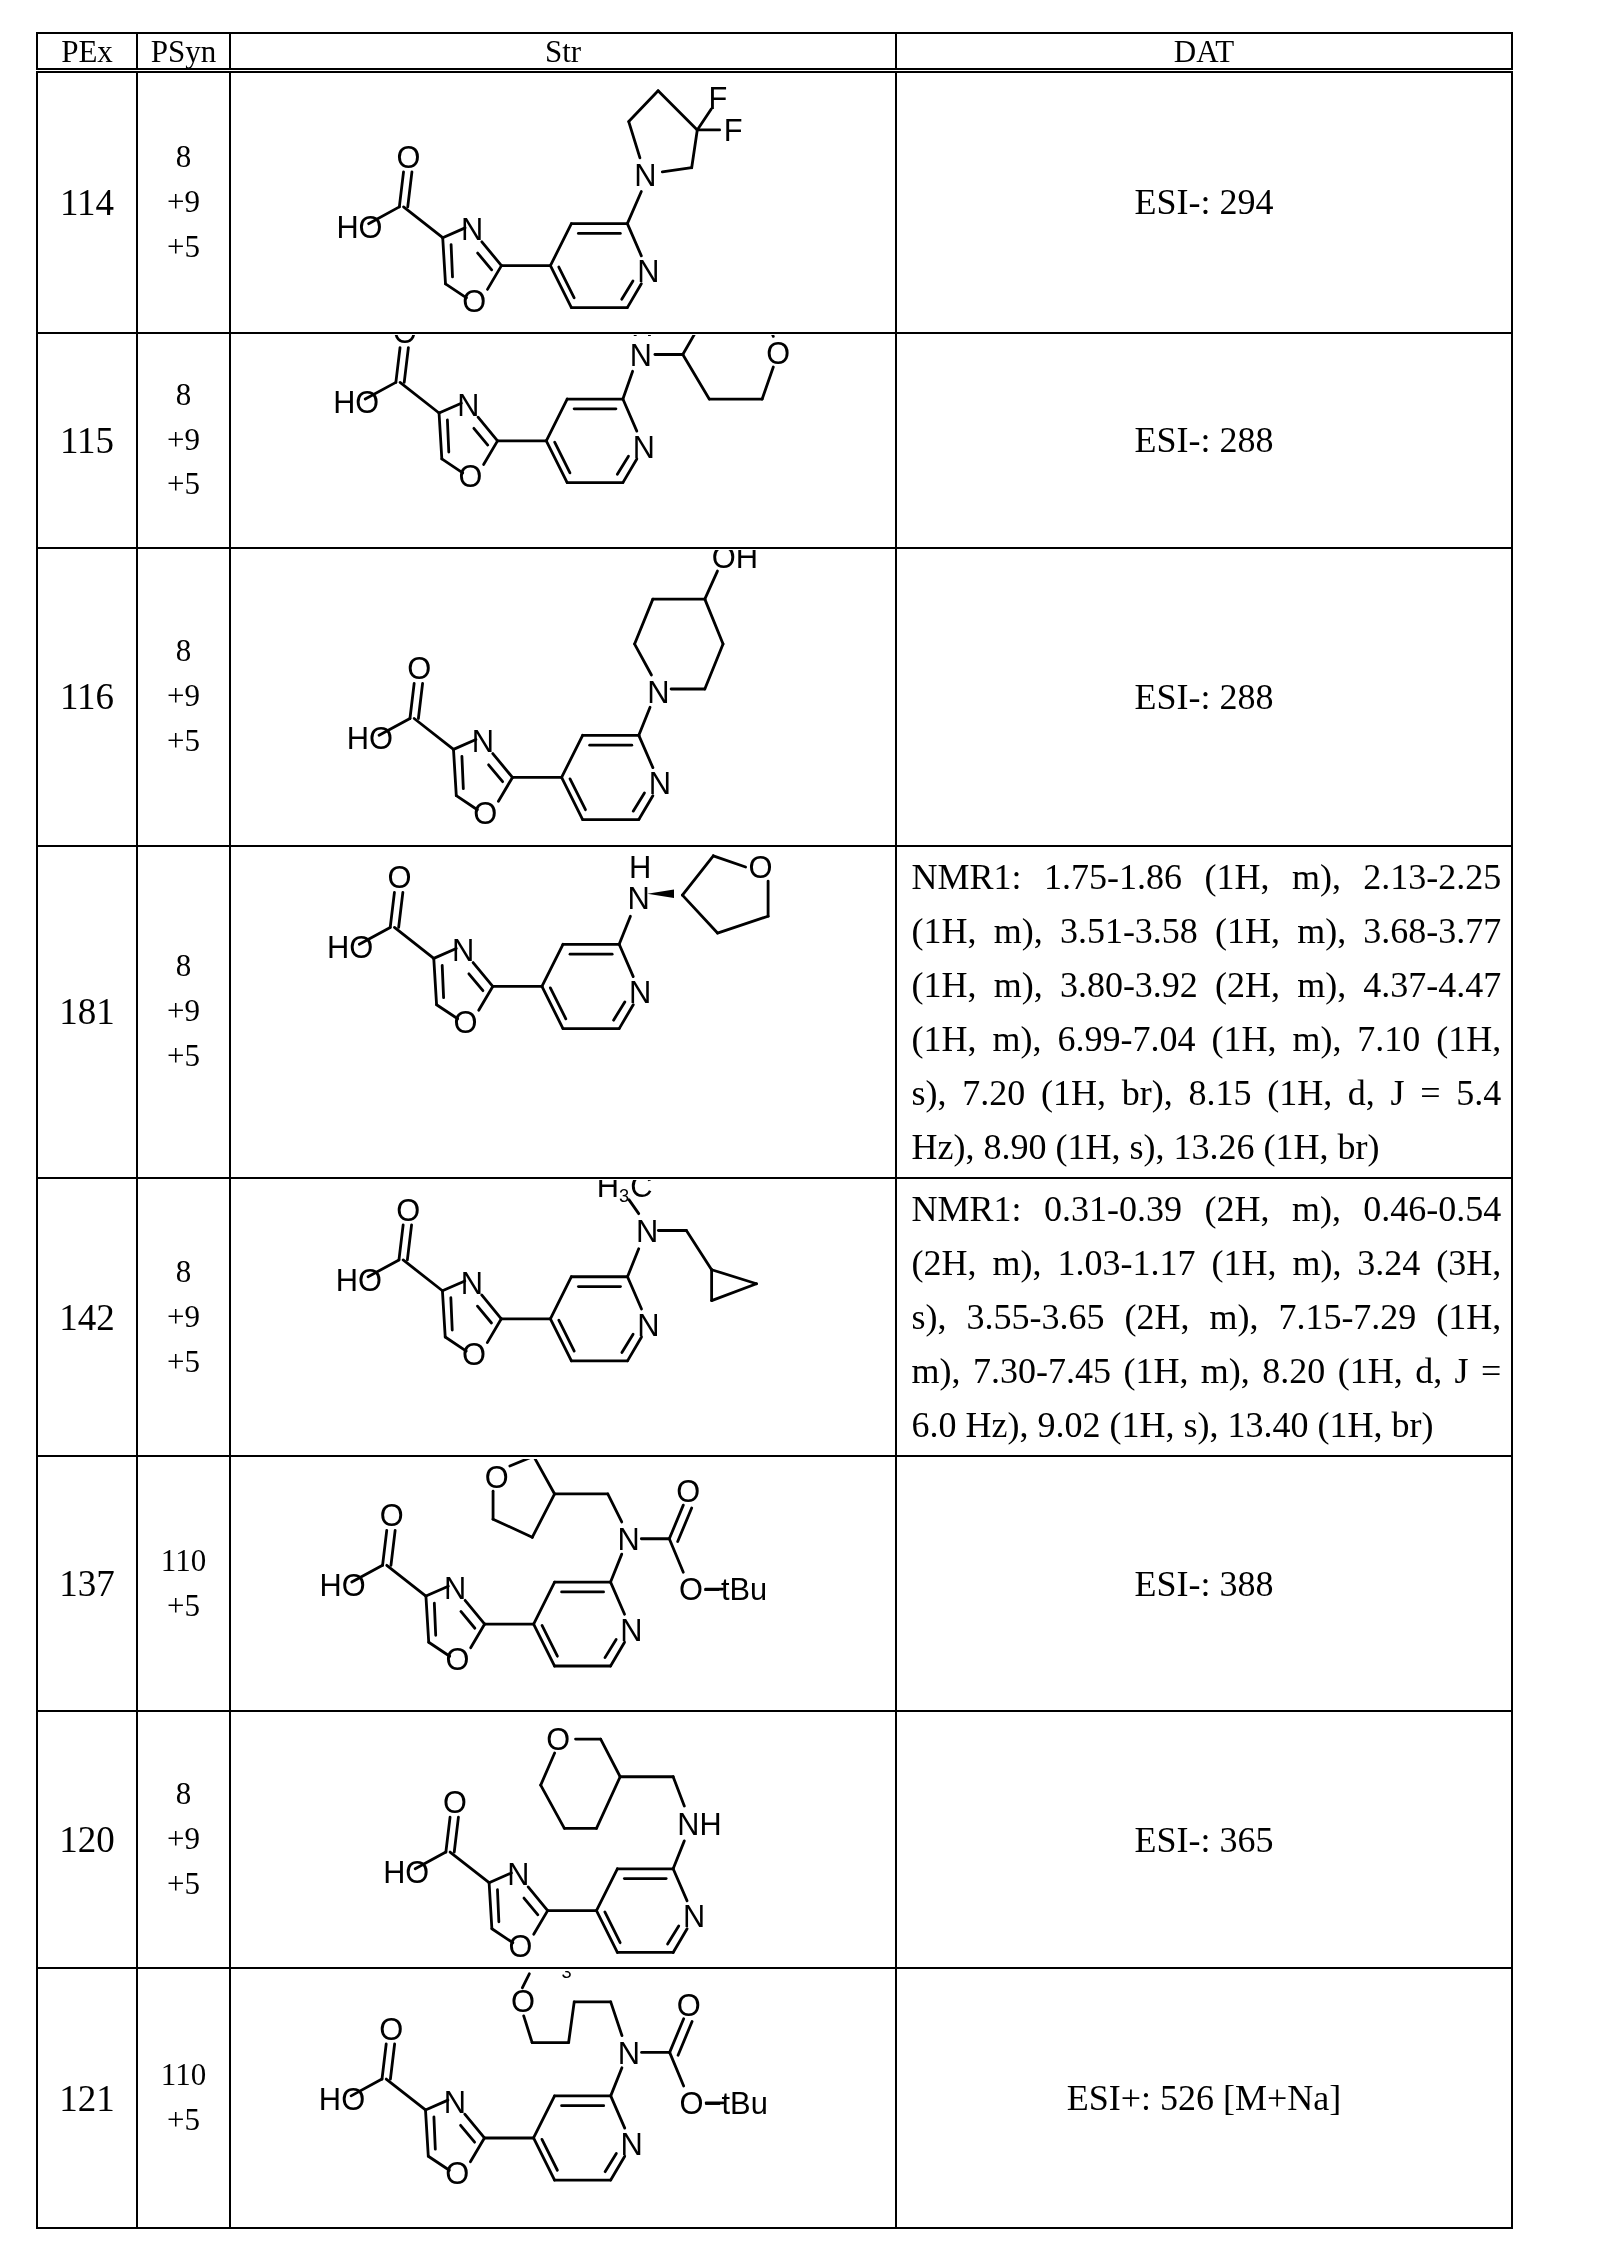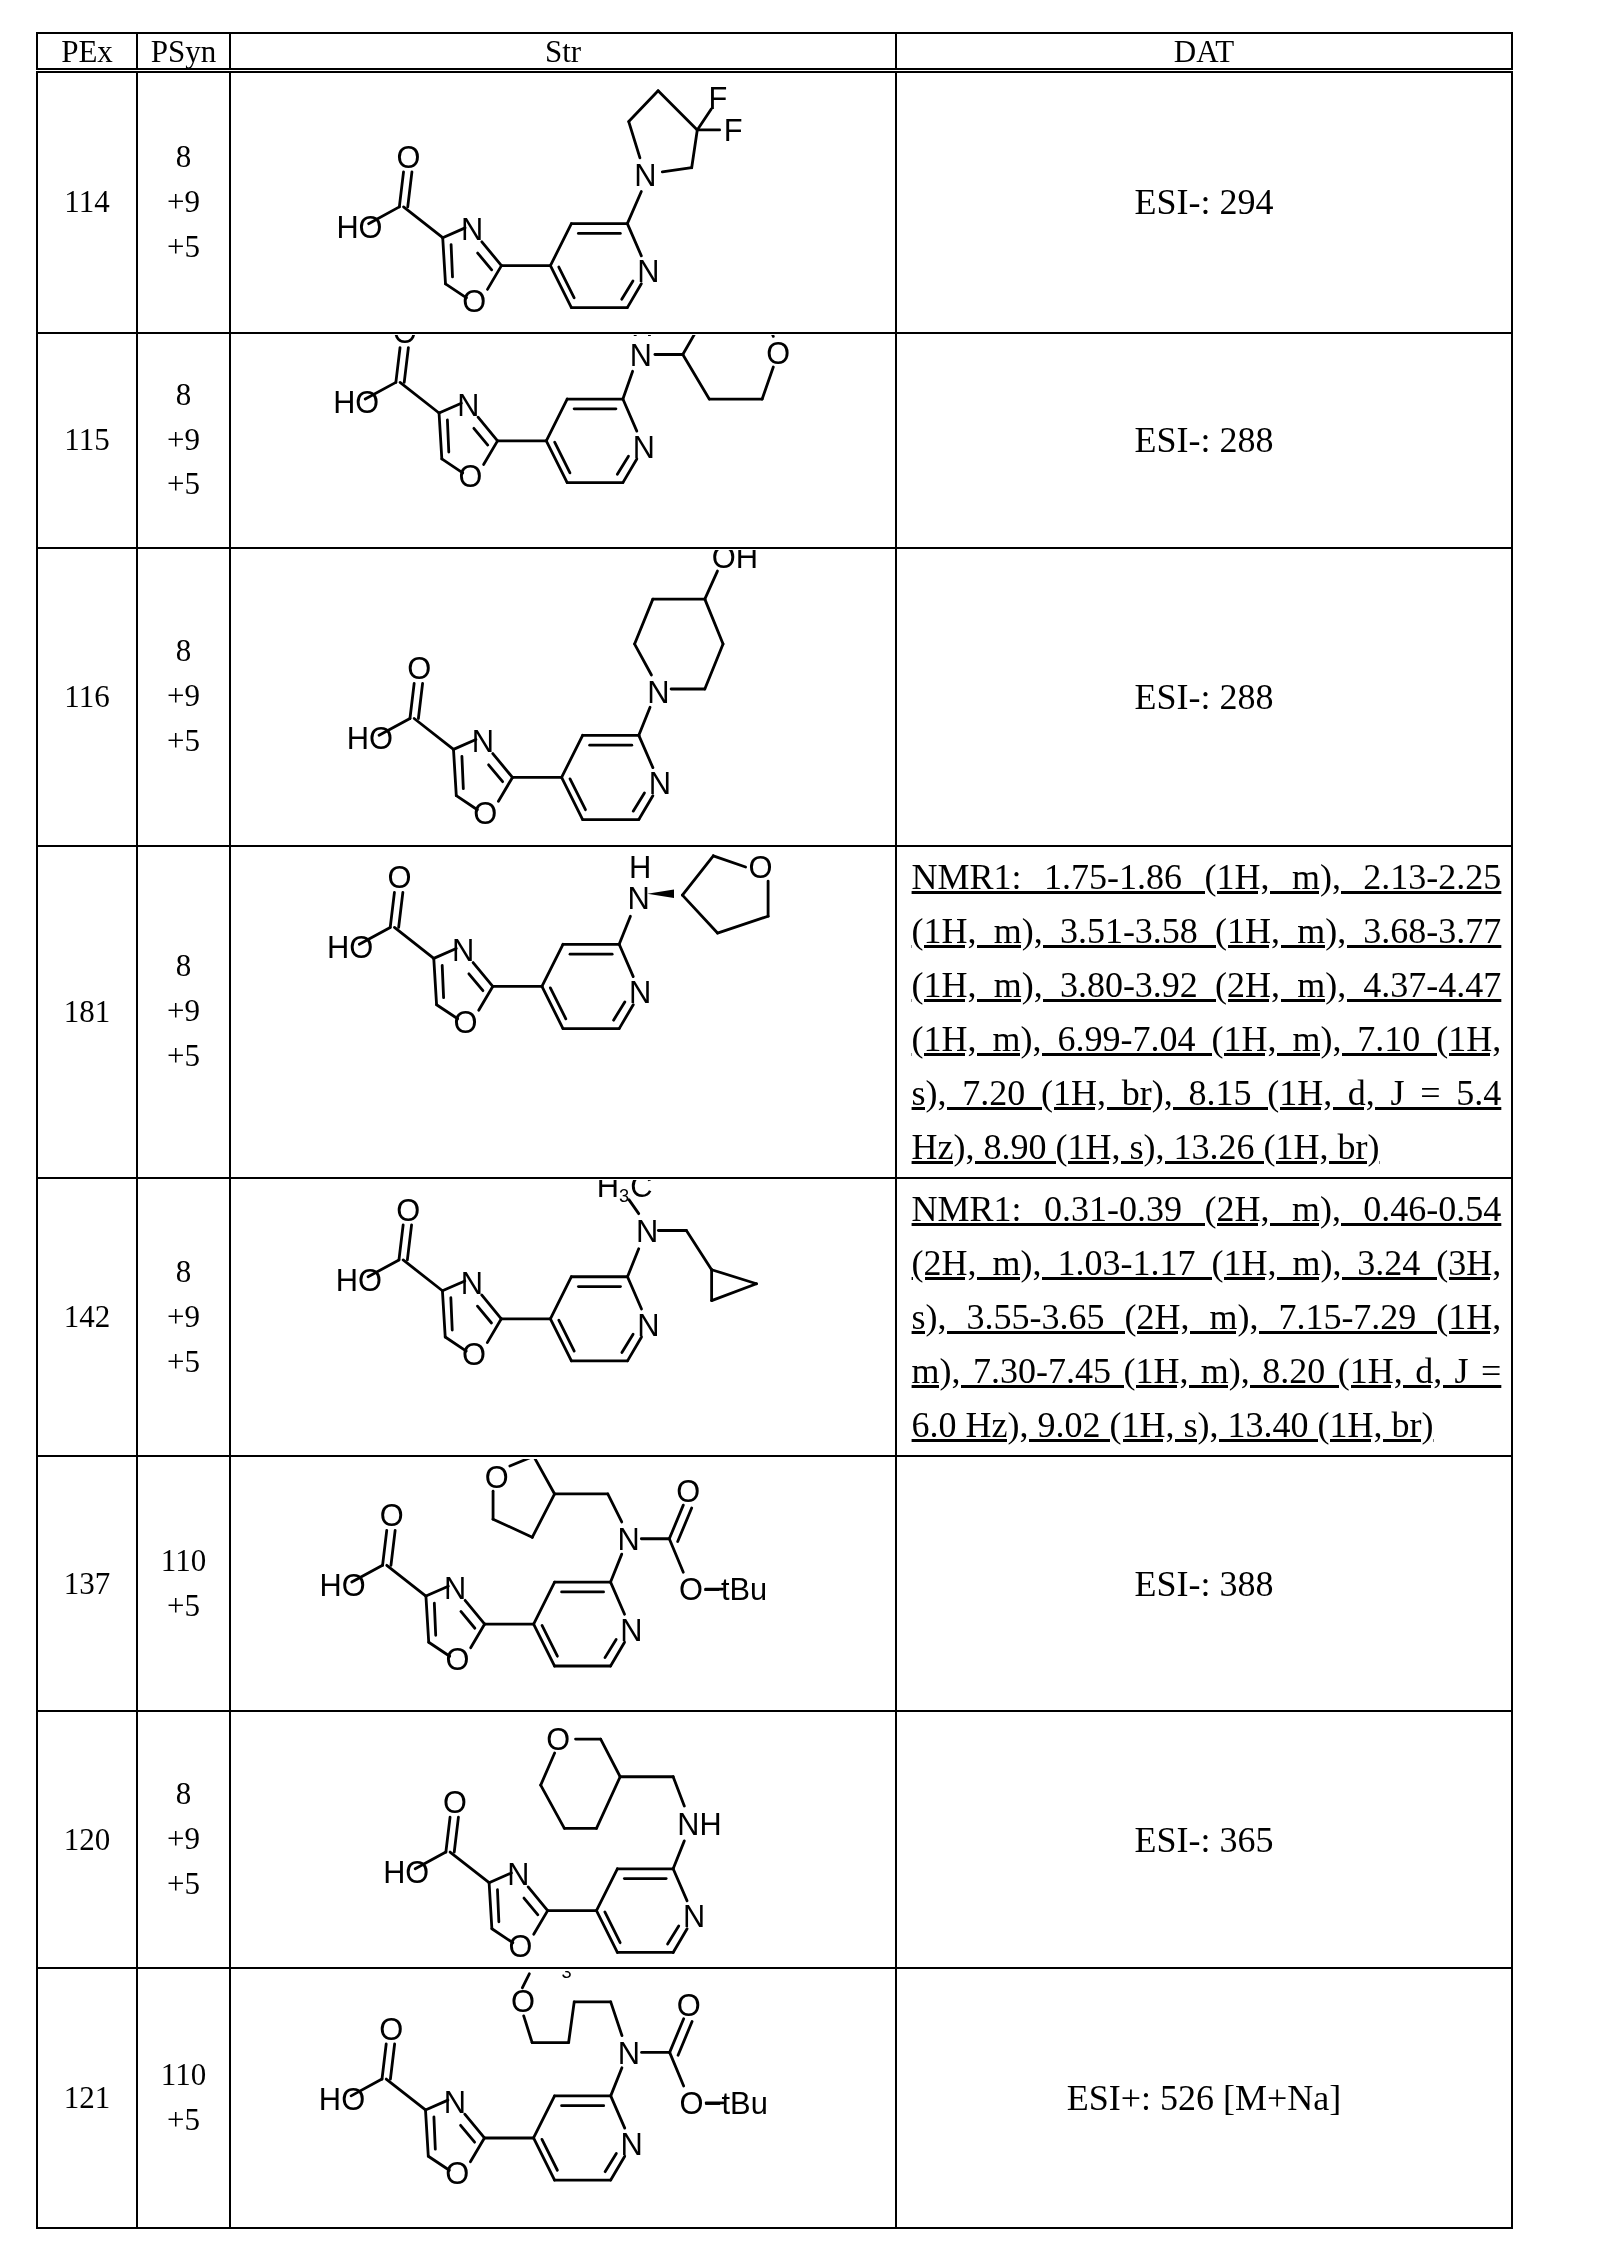--- a/index.html
+++ b/index.html
@@ -1,26 +1,26 @@
 <!DOCTYPE html>
 <html style="font-size:13px"><head>
 <meta charset="utf-8">
 <style>
   html, body { margin:0; padding:0; background:#ffffff; }
   body { width:1624px; height:2261px; position:relative; overflow:hidden; font-family:"Liberation Serif", serif; color:#000; }
   .page { position:absolute; left:0; top:0; width:1624px; height:2261px; }
   table.doc { position:absolute; left:36px; top:32px; border-collapse:collapse; table-layout:fixed; width:1474px; }
   table.doc th, table.doc td { border:2.4px solid #000; padding:0; text-align:center; vertical-align:middle; }
   table.doc thead th { height:34px; font-weight:normal; font-size:31px; border-bottom:5.7px double #000; line-height:1; }
-  td.pex { font-size:31px; }
+  td.pex { font-size:37px; }
   td.psyn { font-size:31px; line-height:1.45; }
   td.str { position:relative; }
   td.str svg { display:block; width:100%; height:100%; }
   td.dat { font-size:36px; }
-  td.dat.nmr { text-align:justify; text-align-last:left; padding:3.2px 9.7px 3.2px 14.6px; line-height:1.5; vertical-align:top;text-decoration:underline; }
+  td.dat.nmr { text-align:justify; text-align-last:left; padding:3.2px 9.7px 3.2px 14.6px; line-height:1.5; vertical-align:top; }
   .syn-line { display:block; }
   svg text { font-family:"Liberation Sans", sans-serif; }
 </style>
 </head>
 <body>
 
 <div class="page">
 <table class="doc">
   <colgroup>
     <col style="width:100px">

